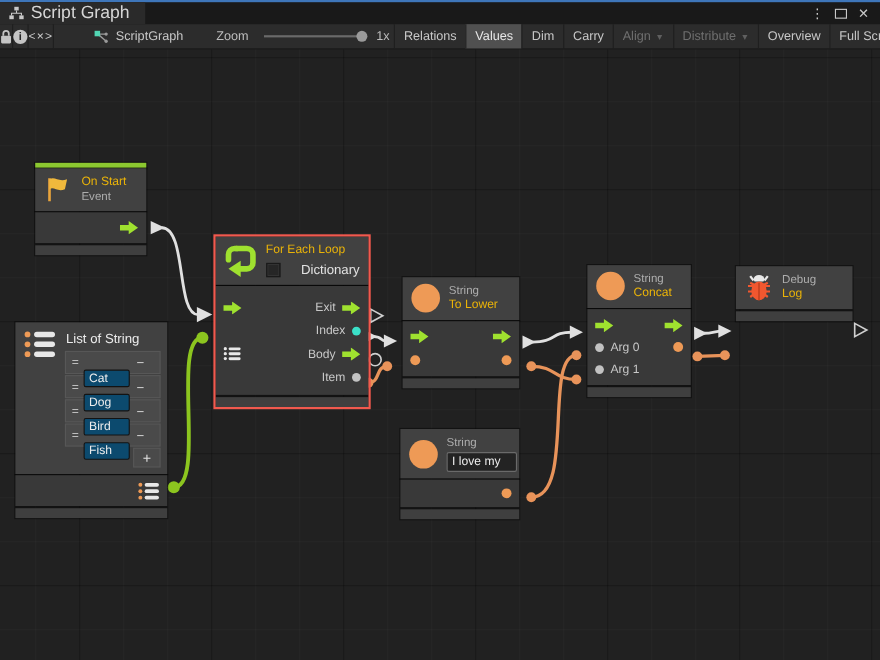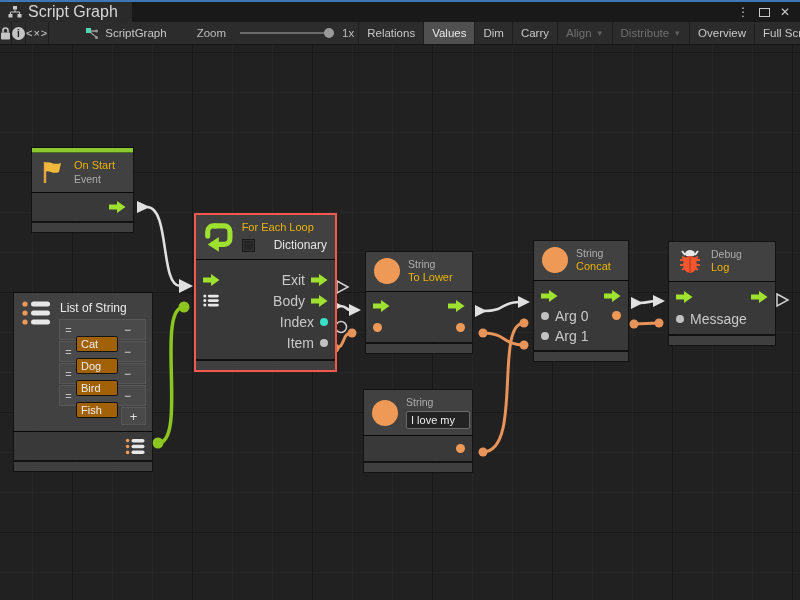--- a/index.html
+++ b/index.html
@@ -45,42 +45,42 @@
 
   .node { position:absolute; z-index:2; }
   .sect { box-shadow:0 0 0 1px rgba(0,0,0,0.45); }
   .nhead { background:#414141; display:flex; align-items:center; gap:8px; padding:6px 8px; }
   .nbody { background:#393939; margin-top:1px; }
   .nfoot { background:#3f3f3f; margin-top:2px; height:9px; }
   .ncol { display:flex; flex-direction:column; justify-content:center; line-height:1.25; }
   .ntitle { color:#eab308; font-size:11px; }
   .nsub { color:#adadad; font-size:10.5px; }
   .prow { display:flex; align-items:center; gap:6px; padding:0 7px; }
-  .plabel { color:#c8c8c8; font-size:14px; }
+  .plabel { color:#c8c8c8; font-size:11px; }
   .spacer { flex:1; }
   .dot { border-radius:50%; flex:none; }
   .dot.orange { width:9px; height:9px; background:#ee9a56; }
   .dot.gray { width:8px; height:8px; background:#c2c2c2; }
   .dot.cyan { width:8px; height:8px; background:#3be0c8; }
   .flow-arrow { flex:none; display:block; }
 
   
   #node-on-start { left:32px; top:103px; width:101px; }
   .event-strip { height:5px; background:#8cc830; box-shadow:0 0 0 1px rgba(0,0,0,0.45); }
   #node-on-start .nbody .prow { height:28px; }
 
   
   #node-list { left:14px; top:248px; width:138px; }
   #node-list .nhead { align-items:flex-start; padding:7px 6px 6px 7px; }
   .list-widget { flex:1; }
   .list-title { color:#ebebeb; font-size:12px; margin:1px 0 4px 1px; }
   .lrow { height:21px; background:#4a4a4a; border:1px solid #575757; display:flex; align-items:center;
     margin-bottom:1px; padding:0 1px; }
   .lhandle { width:15px; text-align:center; color:#bdbdbd; font-size:11px; }
-  .lrow input { width:42px; height:16px; background:#a16207; border:1px solid #131313; border-radius:2px;
+  .lrow input { width:42px; height:16px; background:#0c4a6e; border:1px solid #131313; border-radius:2px;
     color:#ededed; font-size:11px; padding:0 4px; font-family:"Liberation Sans",sans-serif;margin-top:29px; }
   .lremove { width:19px; text-align:center; color:#d8d8d8; font-size:12px; }
   .lplus-row { display:flex; justify-content:flex-end; margin-top:1px; }
   .lplus { width:25px; height:18px; background:#4a4a4a; border:1px solid #575757; color:#e0e0e0;
     font-size:13px; display:flex; align-items:center; justify-content:center; }
   #node-list .nbody .prow { height:28px; }
 
   
   #node-foreach { left:196px; top:170px; width:139px; }
   #node-foreach::after { content:""; position:absolute; left:-2px; top:-2px; right:-2px; bottom:-2px;
@@ -339,41 +339,41 @@
         <svg class="flow-arrow" width="17" height="12" viewBox="0 0 17 12">
           <path d="M0 3.5 h8 V0 l8.5 6 L8 12 V8.5 H0 z" fill="#9fe12f"></path>
           </svg>
         <span class="spacer"></span>
         <span class="plabel">Exit</span>
         <svg class="flow-arrow" width="17" height="12" viewBox="0 0 17 12">
           <path d="M0 3.5 h8 V0 l8.5 6 L8 12 V8.5 H0 z" fill="#9fe12f"></path>
           </svg>
       </div>
       <div class="prow">
+        <span class="spacer"></span>
+        <span class="plabel">Index</span>
+        <span class="dot cyan"></span>
+      </div>
+      <div class="prow">
         <svg width="16" height="13" viewBox="0 0 16 13">
           <circle cx="1.8" cy="2" r="1.5" fill="#e8e8e8"></circle>
             <circle cx="1.8" cy="6.5" r="1.5" fill="#e8e8e8"></circle>
           <circle cx="1.8" cy="11" r="1.5" fill="#e8e8e8"></circle>
           <rect x="4.8" y="0.8" width="11" height="2.6" rx="1.3" fill="#e8e8e8"></rect>
           <rect x="4.8" y="5.3" width="11" height="2.6" rx="1.3" fill="#e8e8e8"></rect>
           <rect x="4.8" y="9.8" width="11" height="2.6" rx="1.3" fill="#e8e8e8"></rect>
         </svg>
         <span class="spacer"></span>
         <span class="plabel">Body</span>
         <svg class="flow-arrow" width="17" height="12" viewBox="0 0 17 12">
           <path d="M0 3.5 h8 V0 l8.5 6 L8 12 V8.5 H0 z" fill="#9fe12f"></path>
           </svg>
       </div>
       <div class="prow">
         <span class="spacer"></span>
-        <span class="plabel">Index</span>
-        <span class="dot cyan"></span>
-      </div>
-      <div class="prow">
-        <span class="spacer"></span>
         <span class="plabel">Item</span>
         <span class="dot gray"></span>
       </div>
     </div>
     <div class="nfoot sect"></div>
   </div>
 
   <div class="node" id="node-tolower">
     <div class="nhead sect">
       <span class="str-circle"></span>
@@ -458,32 +458,16 @@
         <path d="M8 6 a5 4 0 0 1 10 0 l-1 2 h-8 z" fill="#e8e8e8"></path>
         <path d="M3 12 H23 M3 17 H23 M5 22 L9 19 M21 22 L17 19 M5 9 L9 11 M21 9 L17 11" stroke="#f1572f" stroke-width="2"></path>
         <ellipse cx="13" cy="16.5" rx="7" ry="8.5" fill="#f1572f"></ellipse>
         <path d="M13 9 V25" stroke="#c23f1e" stroke-width="1.4"></path>
       </svg>
       <div class="ncol">
         <span class="nsub">Debug</span>
         <span class="ntitle">Log</span>
       </div>
     </div>
-    <div class="nbody sect">
-      <div class="prow">
-        <svg class="flow-arrow" width="17" height="12" viewBox="0 0 17 12">
-          <path d="M0 3.5 h8 V0 l8.5 6 L8 12 V8.5 H0 z" fill="#9fe12f"></path>
-          </svg>
-        <span class="spacer"></span>
-        <svg class="flow-arrow" width="17" height="12" viewBox="0 0 17 12">
-          <path d="M0 3.5 h8 V0 l8.5 6 L8 12 V8.5 H0 z" fill="#9fe12f"></path>
-          </svg>
-      </div>
-      <div class="prow">
-        <span class="dot gray"></span>
-        <span class="plabel">Message</span>
-        <span class="spacer"></span>
-      </div>
-    </div>
     <div class="nfoot sect"></div>
   </div>
 
 </div>
 
 </body></html>

